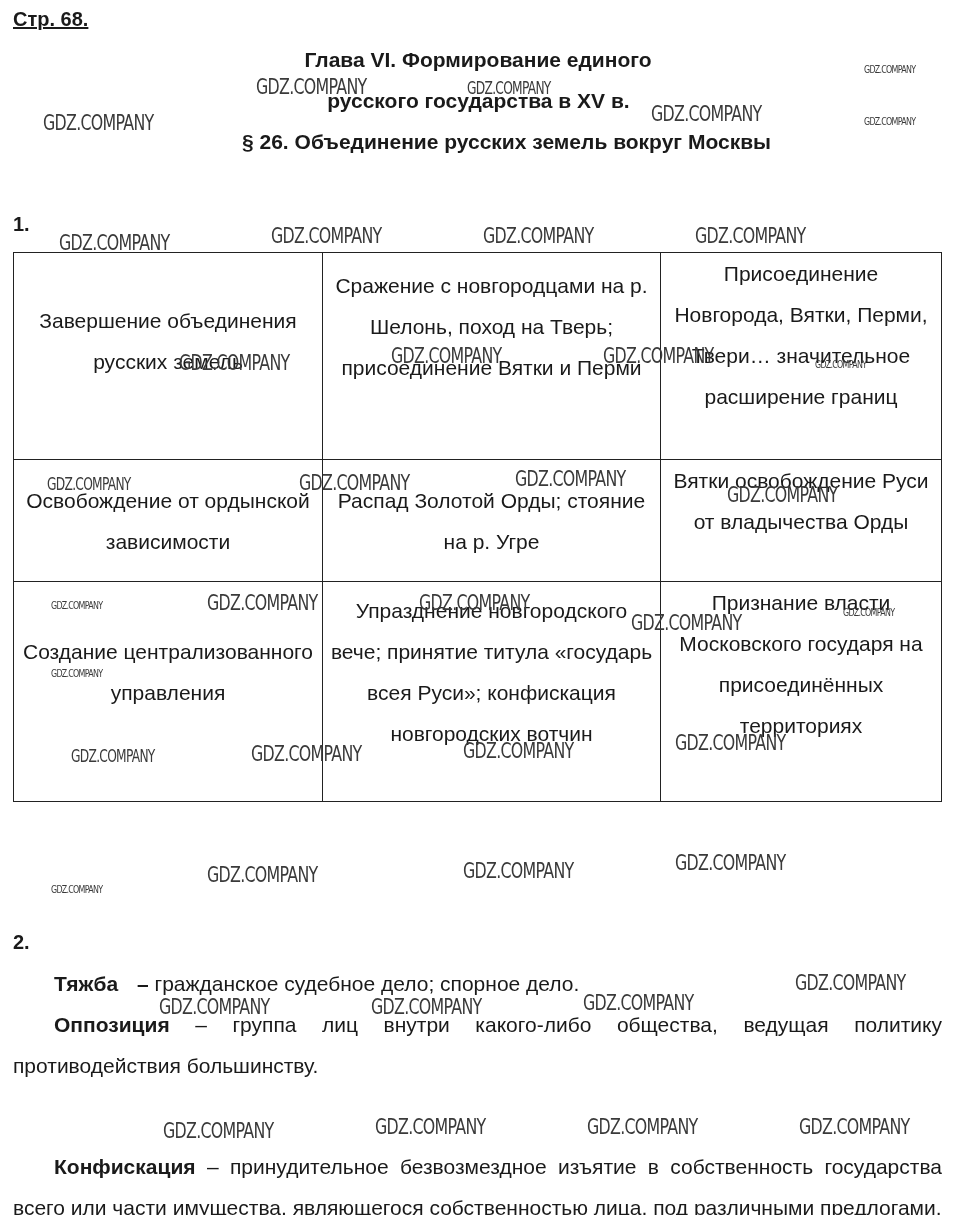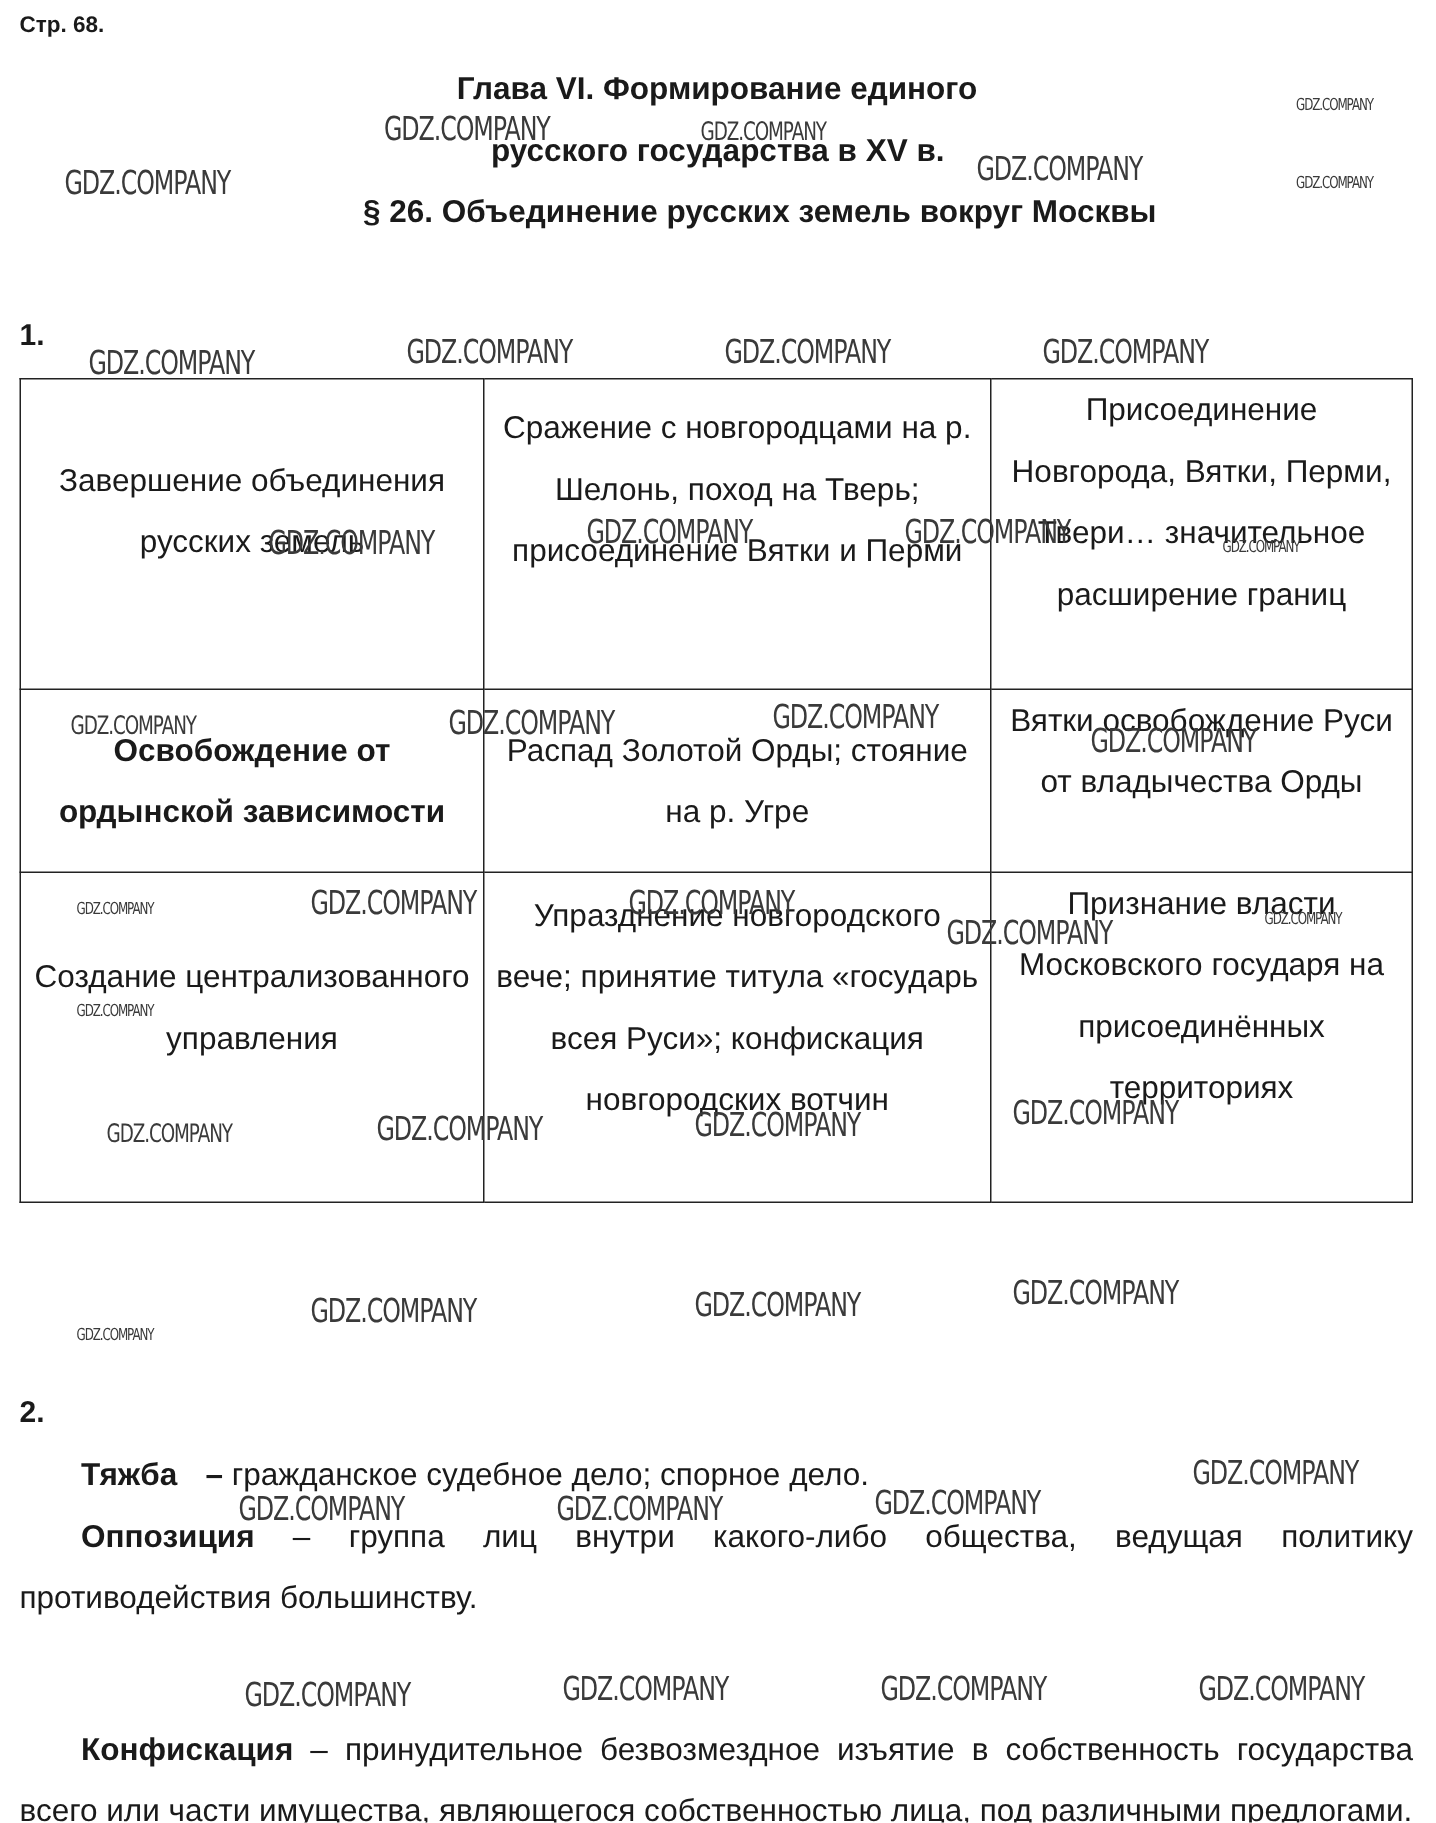--- a/index.html
+++ b/index.html
@@ -1,21 +1,21 @@
 <!DOCTYPE html>
 <html><head>
 <meta charset="utf-8">
 <style>
   html, body { margin: 0; padding: 0; background: #ffffff; }
   body {
     width: 957px; height: 1215px; position: relative; overflow: hidden;
     font-family: "Liberation Sans", sans-serif; color: #1a1a1a;
   }
   .abs { position: absolute; }
-  .page-num { left: 13px; top: 8px; font-size: 15px; font-weight: bold; }
+  .page-num { left: 13px; top: 8px; font-size: 20px; font-weight: bold; text-decoration: underline; }
   .heading { left: 0; width: 957px; text-align: center; font-weight: bold; font-size: 21px; }
   .h1 { top: 48px; left: 0; width: 957px; text-align: center; padding-left: 0px; }
   .h1 span { display: inline-block; margin-left: -1px; }
   .h2 { top: 89px; }
   .h3 { top: 130px; margin-left: 28px; }
   .task-num { font-size: 20px; font-weight: bold; }
   .task1 { left: 13px; top: 213px; }
   .task2 { left: 13px; top: 931px; }
 
   
@@ -37,21 +37,21 @@
   .r3 { height: 220px; }
   .cell-inner { display: block; padding: 0 6px; }
   .top-align { vertical-align: top !important; }
   .r1 .c2 .cell-inner { padding-top: 12px; }
   .r1 .c3 .cell-inner { padding-top: 0px; }
   .r2 .c3 .cell-inner { padding-top: 0px; }
   .r3 .c2 .cell-inner { padding-top: 8px; }
   .r3 .c3 .cell-inner { padding-top: 0px; }
   .r3 .c1 .cell-inner { padding-bottom: 40px; }
   .r1 .c1 .cell-inner { padding-bottom: 30px; }
-  .r2 .c1 .cell-inner { padding-top: 0px; font-weight: bold; }
+  .r2 .c1 .cell-inner { padding-top: 0px; }
 
   
   .border-gap-right { left: 938px; top: 836px; width: 8px; height: 56px; background: #fff; }
   .border-gap-bottom { left: 712px; top: 882px; width: 240px; height: 8px; background: #fff; }
 
   
   .def {
     position: absolute; left: 13px; width: 929px; font-size: 21px; line-height: 41px;
     text-align: justify; text-align-last: left;
   }

